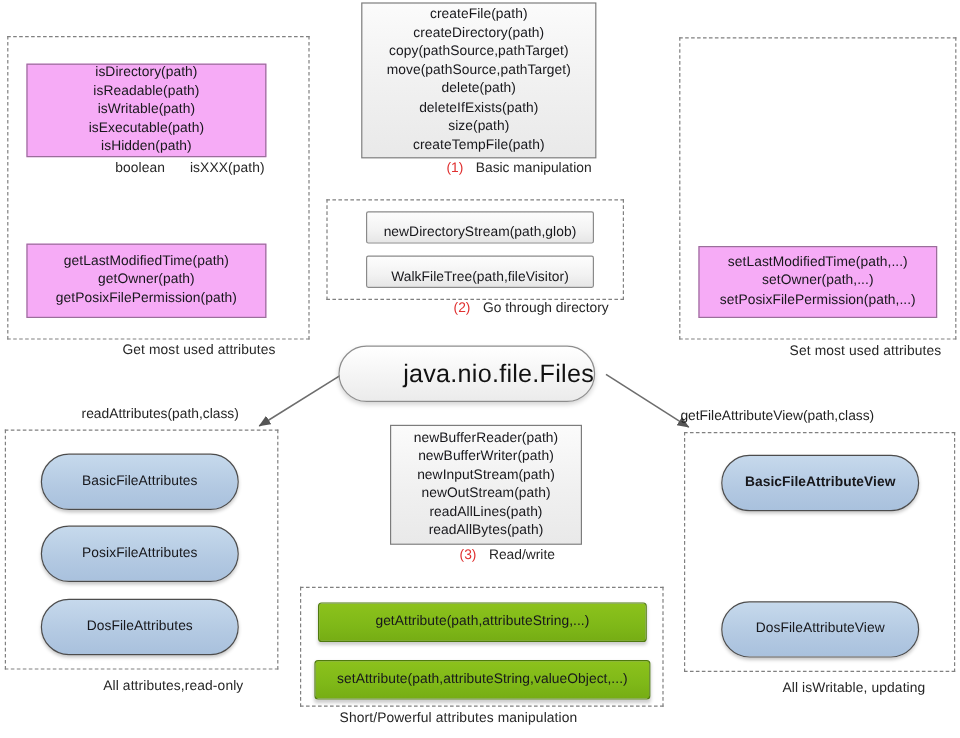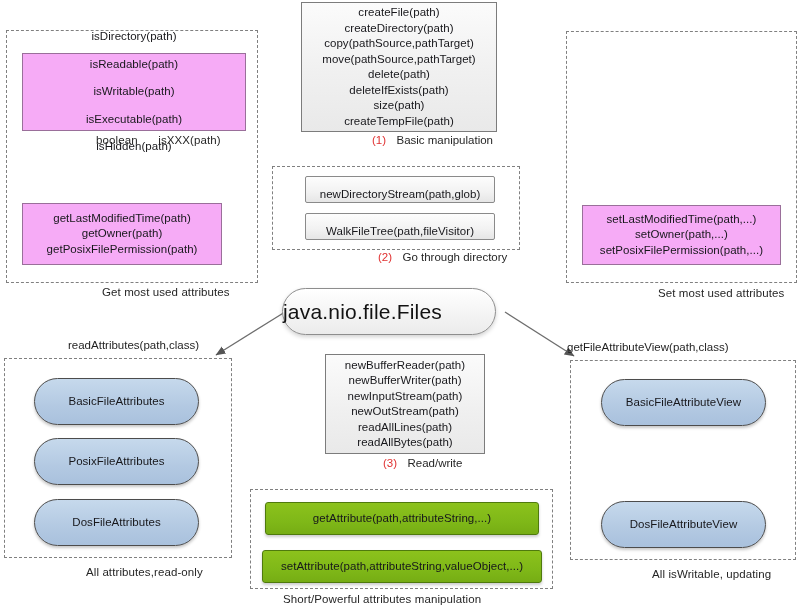--- a/index.html
+++ b/index.html
@@ -66,21 +66,21 @@
     background:linear-gradient(180deg,#8cc21c 0%, #7fb818 60%, #76ad14 100%);
     border:1px solid #4f7a0d;
     border-radius:3px;
     box-shadow:0 2px 3px rgba(0,0,0,.20);
   }
   .center-node{
     position:absolute;
     background:linear-gradient(180deg,#ffffff 0%, #f4f4f4 55%, #ebebeb 100%);
     border:1.6px solid #8d8d8d;
     border-radius:40px;
-    display:flex;align-items:center;justify-content:flex-start;
+    display:flex;align-items:center;justify-content:flex-end;
     font-size:21px;
     color:#121212;
     box-shadow:0 2px 4px rgba(0,0,0,.18);
     letter-spacing:.2px;
   }
 
   .numlabel{
     position:absolute;
     font-size:11.5px;
     white-space:nowrap;
@@ -108,21 +108,21 @@
       <marker id="ah" markerWidth="9" markerHeight="9" refX="7.2" refY="3.2" orient="auto">
         <path d="M0,0 L7.6,3.2 L0,6.4 z" fill="#555"></path>
       </marker>
     </defs>
     <line class="mline" x1="285" y1="312" x2="216" y2="355" marker-end="url(#ah)"></line>
     <line class="mline" x1="505" y1="312" x2="574" y2="356" marker-end="url(#ah)"></line>
   </svg>
 
   <div class="panel" style="left:6px;top:30px;width:252px;height:253px;"></div>
 
-  <div class="box pink" style="left:22px;top:53px;width:224px;height:78px;gap:12px;">
+  <div class="box pink" style="left:22px;top:53px;width:200px;height:78px;">
     <span>isDirectory(path)</span>
     <span>isReadable(path)</span>
     <span>isWritable(path)</span>
     <span>isExecutable(path)</span>
     <span>isHidden(path)</span>
   </div>
 
   <div class="caption" style="left:96px;top:134px;">
     <span>boolean</span>
     <span style="display:inline-block;width:14px;"></span>
@@ -211,21 +211,21 @@
   <div class="box blue" style="left:34px;top:499px;width:165px;height:47px;">
     <span>DosFileAttributes</span>
   </div>
 
   <div class="caption" style="left:86px;top:566px;">All attributes,read-only</div>
 
   <div class="edgelabel" style="left:567px;top:341px;">getFileAttributeView(path,class)</div>
 
   <div class="panel" style="left:570px;top:360px;width:226px;height:200px;"></div>
 
-  <div class="box blue" style="left:601px;top:379px;width:165px;height:47px;">
+  <div class="box blue" style="left:601px;top:379px;width:165px;height:47px;font-weight:bold;">
     <span>BasicFileAttributeView</span>
   </div>
   <div class="box blue" style="left:601px;top:501px;width:165px;height:47px;">
     <span>DosFileAttributeView</span>
   </div>
 
   <div class="caption" style="left:652px;top:568px;">All isWritable, updating</div>
 
   <div class="panel" style="left:250px;top:489px;width:303px;height:100px;"></div>
 

